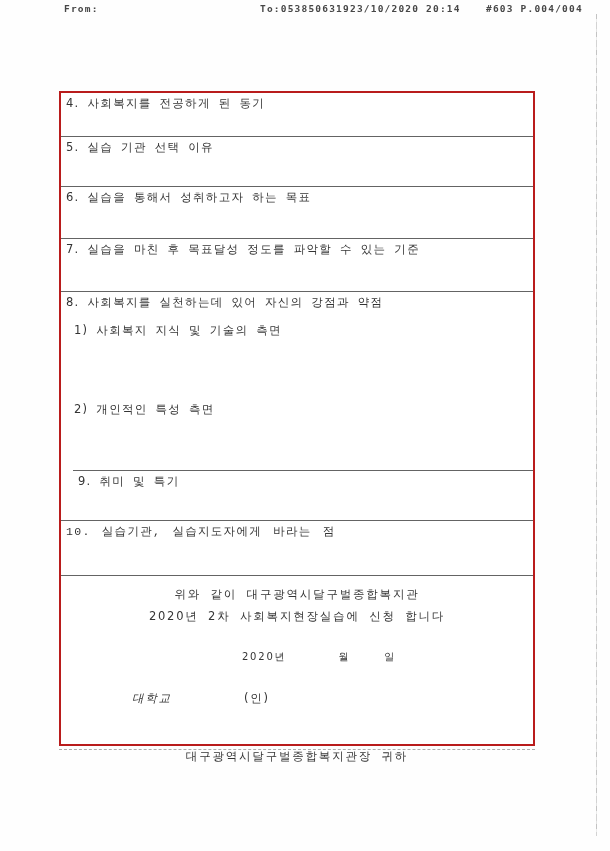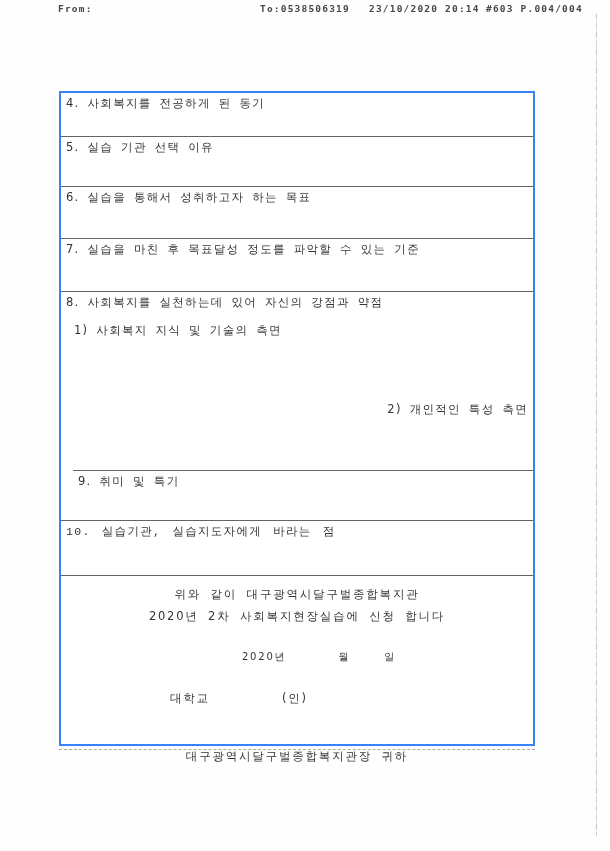--- a/index.html
+++ b/index.html
@@ -14,38 +14,38 @@
   
   .fax-header span {
     position:absolute; top:3px;
     font-family:"DejaVu Sans Mono", monospace;
     font-weight:bold;
     font-size:9.5px;
     letter-spacing:1.2px;
     color:#474747;
     white-space:nowrap;
   }
-  .fh-from { left:18px;padding-left:40px; }
+  .fh-from { left:24px;padding-left:40px; }
   .fh-to   { left:228px;margin-left:32px; }
-  .fh-dt   { left:369px; }
+  .fh-dt   { left:350px; }
   .fh-pg   { left:486px; }
 
   
   .scan-line {
     position:absolute; left:596px; top:14px;
     width:1px; height:822px;
     background:repeating-linear-gradient(180deg,
       #c3c3c3 0 5px, #ebebeb 5px 8px, #d3d3d3 8px 15px, #e2e2e2 15px 18px);
   }
 
   
   .form-box {
     position:absolute; left:59px; top:91px;
     width:476px; height:655px;
-    border:2px solid #3b82f6;
+    border:2px solid #b91c1c;
     background:#fff;
   }
   .row { position:relative; padding:3px 5px; }
   .row + .row { border-top:1px solid #646464; }
   .q, .sub {
     font-size:11.5px;
     letter-spacing:1.3px;
     word-spacing:3px;
     color:#343434;
     line-height:15px;
@@ -54,21 +54,21 @@
   .h4 { height:43px; }
   .h5 { height:50px; }
   .h6 { height:52px; }
   .h7 { height:53px; }
   .h8 { height:179px; }
   .h9 { height:50px;margin-left:12px; }
   .h10 { height:55px;font-family:Liberation Mono, monospace; }
   .hfooter { height:142px; }
   .sub { margin-left:8px; }
   .sub1 { margin-top:13px; }
-  .sub2 { margin-top:64px;text-align:right; }
+  .sub2 { margin-top:64px; }
 
   
   .c {
     text-align:center;
     font-size:11.5px;
     letter-spacing:1.8px;
     word-spacing:4px;
     color:#343434;
     line-height:15px;
   }
@@ -86,21 +86,21 @@
   .date-line .gap1 { margin-left:52px; }
   .date-line .gap2 { margin-left:34px; }
   .sig-line {
     margin-top:27px;
     display:flex;
     font-size:11.5px;
     letter-spacing:1.8px;
     color:#343434;
     line-height:15px;
   }
-  .sig-line .univ { margin-left:104px; }
+  .sig-line .univ { margin-left:66px;font-style:italic; }
   .sig-line .seal { margin-left:72px; }
   .recipient { margin-top:43px; }
 
   
   .bottom-fuzz {
     position:absolute; left:59px; top:749px;
     width:476px; height:0;
     border-top:1px dashed #9a9a9a;
     opacity:.8;
   }

